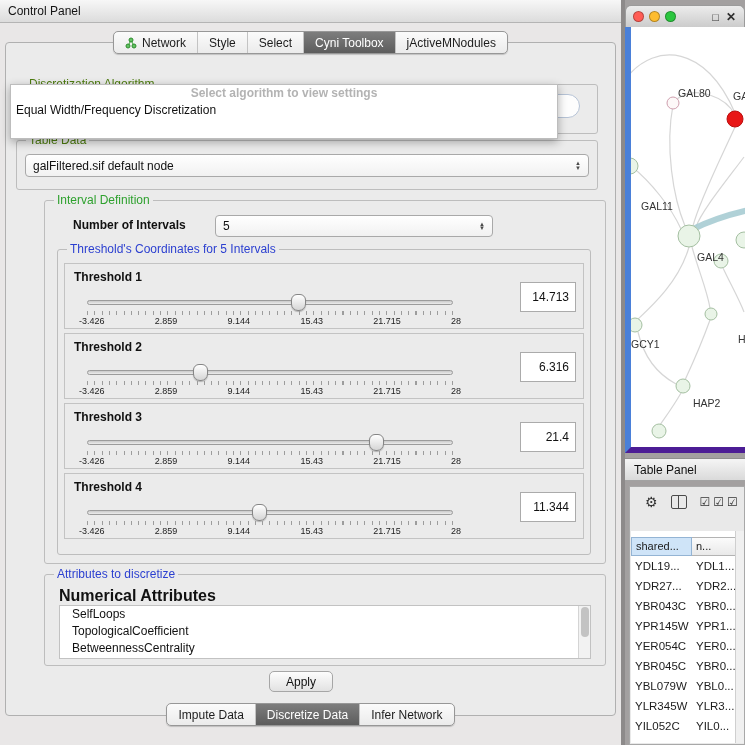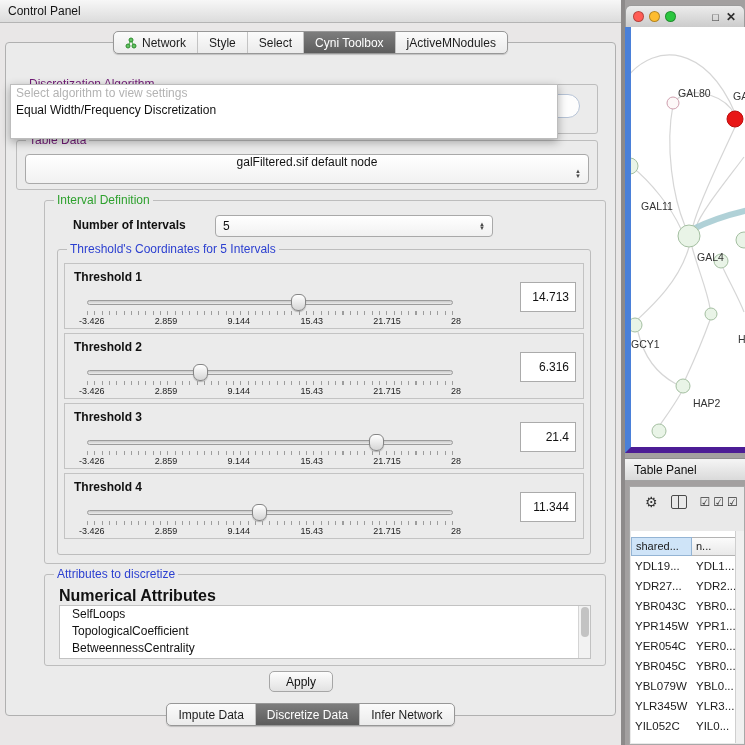--- a/index.html
+++ b/index.html
@@ -18,36 +18,36 @@
   .seg-row.bot{top:703px}
   .seg{display:flex;border:1px solid #979797;border-radius:5px;background:linear-gradient(#fbfbfb,#ebebeb);
        height:21px;overflow:hidden;box-shadow:0 1px 1px rgba(0,0,0,.18);}
   .seg>div{display:flex;align-items:center;gap:5px;padding:0 11px;font-size:12px;color:#1c1c1c;
            border-right:1px solid #c3c3c3;white-space:nowrap;cursor:default;}
   .seg>div:last-child{border-right:none}
   .seg>div.sel{background:linear-gradient(#7d7d7d,#5d5d5d);color:#fff;}
 
   .group{position:absolute;border:1px solid #bdbdbd;border-radius:3px;}
   .glabel{position:absolute;top:-8px;left:9px;background:#ebebeb;padding:0 3px;font-size:12px;
-          color:#701a75;line-height:14px;white-space:nowrap;}
+          color:#4d7c0f;line-height:14px;white-space:nowrap;}
   .glabel.green{color:#2ea12e}
   .glabel.blue{color:#2b3fd0}
 
   .combo{display:flex;align-items:center;background:linear-gradient(#ffffff,#f1f1f1);
          border:1px solid #a9a9a9;border-radius:4px;font-size:12px;color:#111;padding:0 7px;box-sizing:border-box;}
   .updown{margin-left:auto;display:flex;flex-direction:column;align-items:center;
           line-height:4.5px;font-size:6px;color:#4a4a4a;}
 
   .combo-sliver{position:absolute;left:22px;top:94px;width:558px;height:24px;background:#fdfdfd;
                 border:1px solid #b6c3d6;border-radius:12px;box-sizing:border-box;}
 
   .popup{position:absolute;left:10px;top:84px;width:546px;height:53px;background:#fff;
          border:1px solid #bdbdbd;box-shadow:0 3px 9px rgba(0,0,0,.32);z-index:6;}
   .popup .row{height:17px;line-height:17px;font-size:12px;padding:0 5px;color:#111;white-space:nowrap;}
-  .popup .row.ph{text-align:left;color:#b3b3b3;}
+  .popup .row.ph{text-align:center;color:#b3b3b3;font-weight:bold;}
   .popup .row.b{font-weight:bold;}
 
   .noi-label{position:absolute;left:28px;top:17px;font-size:12px;font-weight:bold;color:#111;}
   .noi-combo{position:absolute;left:170px;top:14px;width:278px;height:22px;}
 
   .thr-group{position:absolute;left:12px;top:48px;width:534px;height:306px;border:1px solid #bdbdbd;
              border-radius:3px;box-sizing:border-box;padding:13px 6px 0 6px;display:flex;flex-direction:column;gap:4px;}
   .tpanel{position:relative;height:66px;border:1px solid #c3c3c3;background:#ebebeb;box-sizing:border-box;}
   .tlabel{position:absolute;left:9px;top:6px;font-size:12px;font-weight:bold;color:#111;}
   .tvalue{position:absolute;right:7px;top:18px;width:48px;height:28px;background:#fff;border:1px solid #ababab;
@@ -154,21 +154,21 @@
     </div>
     <div class="combo-sliver"></div>
 
     <div class="popup">
       <div class="row ph">Select algorithm to view settings</div>
       <div class="row">Equal Width/Frequency Discretization</div>
     </div>
 
     <div class="group" style="left:16px;top:140px;width:580px;height:48px;">
       <span class="glabel">Table Data</span>
-      <div class="combo" style="position:absolute;left:8px;right:8px;top:13px;height:30px;flex-direction:column;">
+      <div class="combo" style="position:absolute;left:8px;right:8px;top:13px;height:23px;">
         <span>galFiltered.sif default node</span>
         <span class="updown">
           <span>▲</span>
           <span>▼</span>
         </span>
       </div>
     </div>
 
     <div class="group" style="left:44px;top:200px;width:560px;height:362px;">
       <span class="glabel green">Interval Definition</span>

